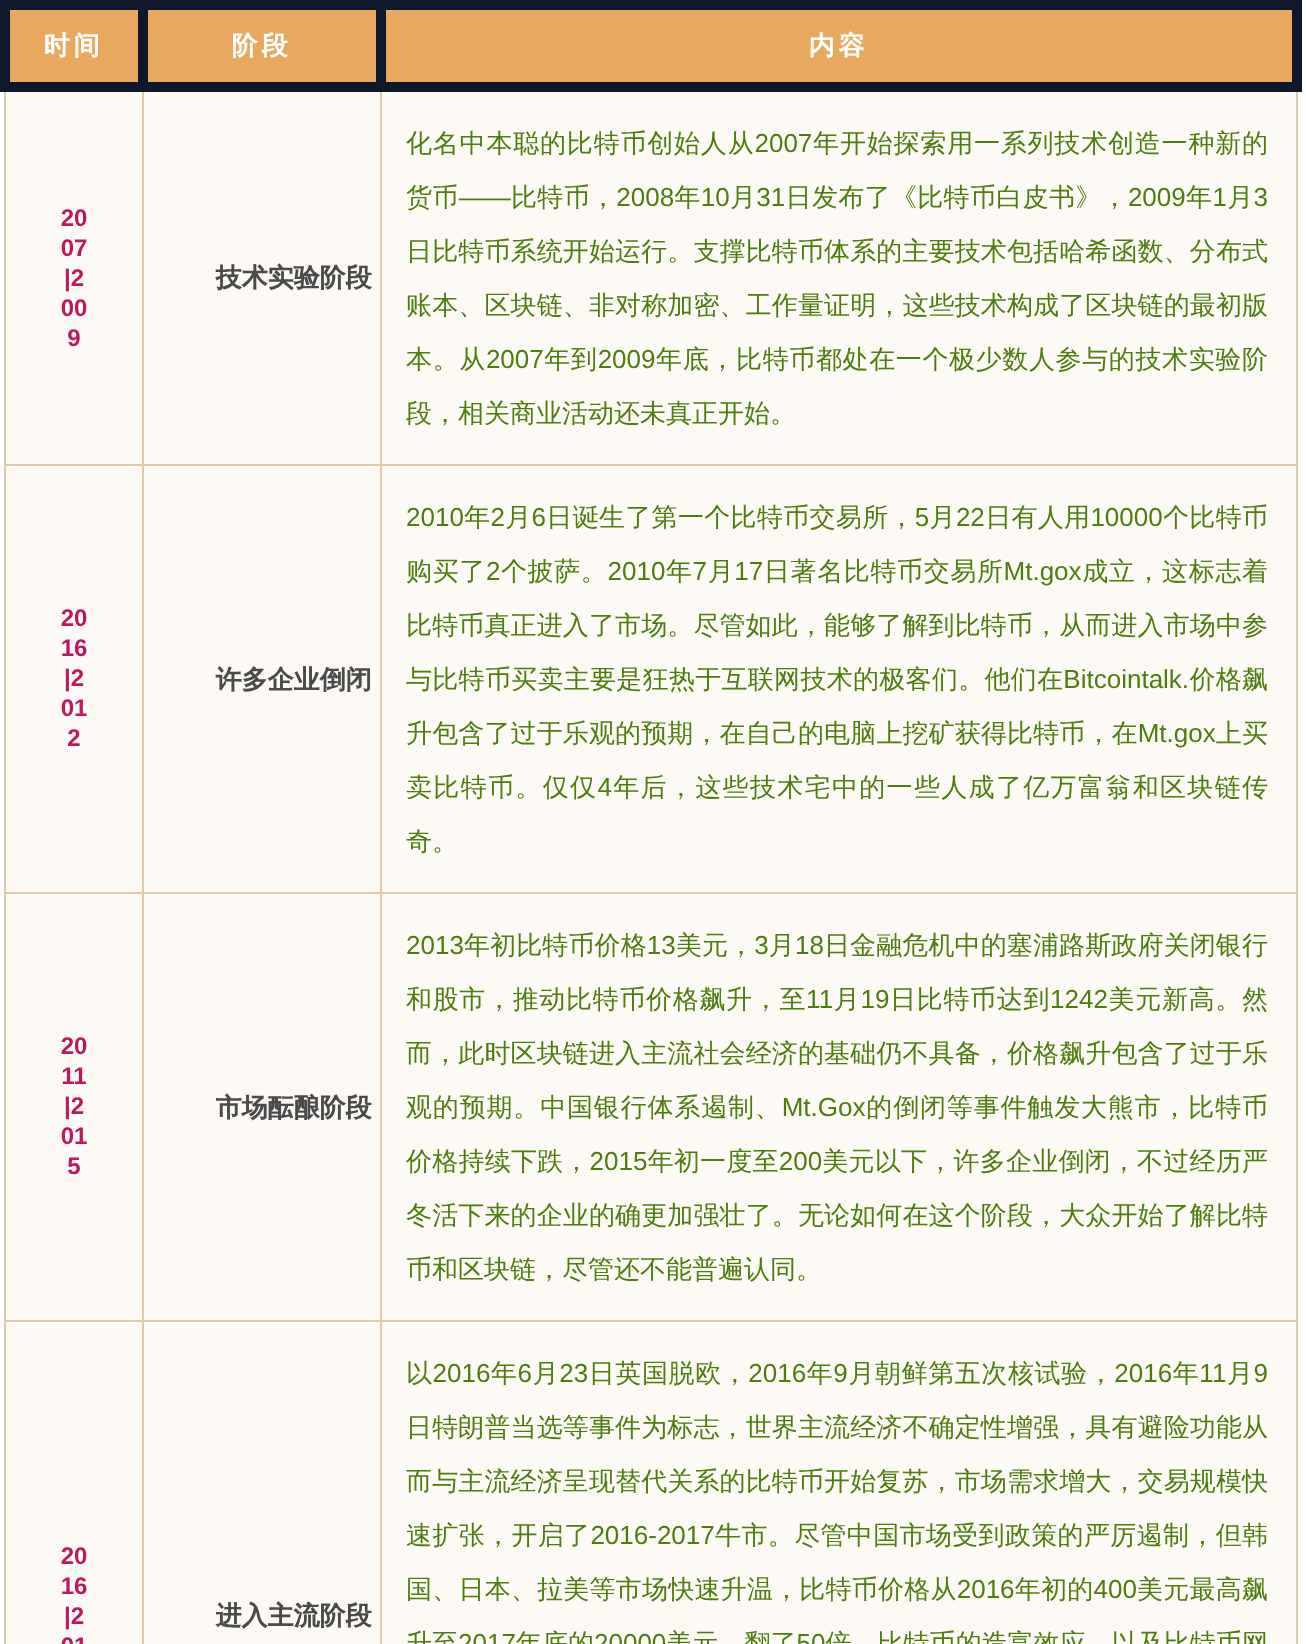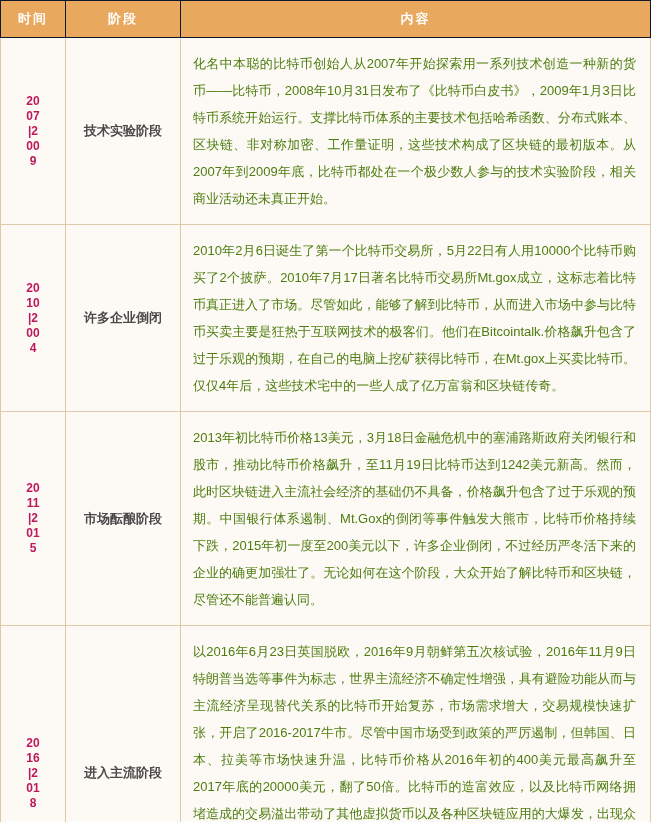--- a/index.html
+++ b/index.html
@@ -19,21 +19,21 @@
     table-layout: fixed;
   }
   table.timeline th {
     background: #e8a95f;
     color: #ffffff;
     font-size: 13px;
     font-weight: bold;
     letter-spacing: 2px;
     text-align: center;
     padding: 8px 2px;
-    border: 1px solid #0f172a;
+    border: 5px solid #0f172a;
     height: 20px;
   }
   table.timeline td {
     border: 1px solid #e0c9a8;
     vertical-align: middle;
     background: #fdfaf5;
   }
   td.col-time {
     width: 60px;
     background: #fbeedd;
@@ -47,21 +47,21 @@
   }
   td.col-time .stacked {
     display: block;
     width: 14px;
     margin: 0 auto;
     word-break: break-all;
   }
   td.col-stage {
     width: 110px;
     background: #fbeedd;
-    text-align: center;
+    text-align: right;
     font-size: 13px;
     font-weight: bold;
     color: #4a4a4a;
     padding: 6px 4px;
   }
   td.col-content {
     padding: 12px 14px 12px 12px;
     font-size: 13px;
     line-height: 27px;
     color: #4d7c0f;
@@ -85,21 +85,21 @@
   <tbody>
     <tr>
       <td class="col-time">
           <span class="stacked">2007|2009</span>
         </td>
       <td class="col-stage">技术实验阶段</td>
       <td class="col-content">化名中本聪的比特币创始人从2007年开始探索用一系列技术创造一种新的货币——比特币，2008年10月31日发布了《比特币白皮书》，2009年1月3日比特币系统开始运行。支撑比特币体系的主要技术包括哈希函数、分布式账本、区块链、非对称加密、工作量证明，这些技术构成了区块链的最初版本。从2007年到2009年底，比特币都处在一个极少数人参与的技术实验阶段，相关商业活动还未真正开始。</td>
     </tr>
     <tr>
       <td class="col-time">
-          <span class="stacked">2010|2004</span>
+          <span class="stacked">2016|2012</span>
         </td>
       <td class="col-stage">许多企业倒闭</td>
       <td class="col-content">2010年2月6日诞生了第一个比特币交易所，5月22日有人用10000个比特币购买了2个披萨。2010年7月17日著名比特币交易所Mt.gox成立，这标志着比特币真正进入了市场。尽管如此，能够了解到比特币，从而进入市场中参与比特币买卖主要是狂热于互联网技术的极客们。他们在Bitcointalk.价格飙升包含了过于乐观的预期，在自己的电脑上挖矿获得比特币，在Mt.gox上买卖比特币。仅仅4年后，这些技术宅中的一些人成了亿万富翁和区块链传奇。</td>
     </tr>
     <tr>
       <td class="col-time">
           <span class="stacked">2011|2015</span>
         </td>
       <td class="col-stage">市场酝酿阶段</td>
       <td class="col-content">2013年初比特币价格13美元，3月18日金融危机中的塞浦路斯政府关闭银行和股市，推动比特币价格飙升，至11月19日比特币达到1242美元新高。然而，此时区块链进入主流社会经济的基础仍不具备，价格飙升包含了过于乐观的预期。中国银行体系遏制、Mt.Gox的倒闭等事件触发大熊市，比特币价格持续下跌，2015年初一度至200美元以下，许多企业倒闭，不过经历严冬活下来的企业的确更加强壮了。无论如何在这个阶段，大众开始了解比特币和区块链，尽管还不能普遍认同。</td>

